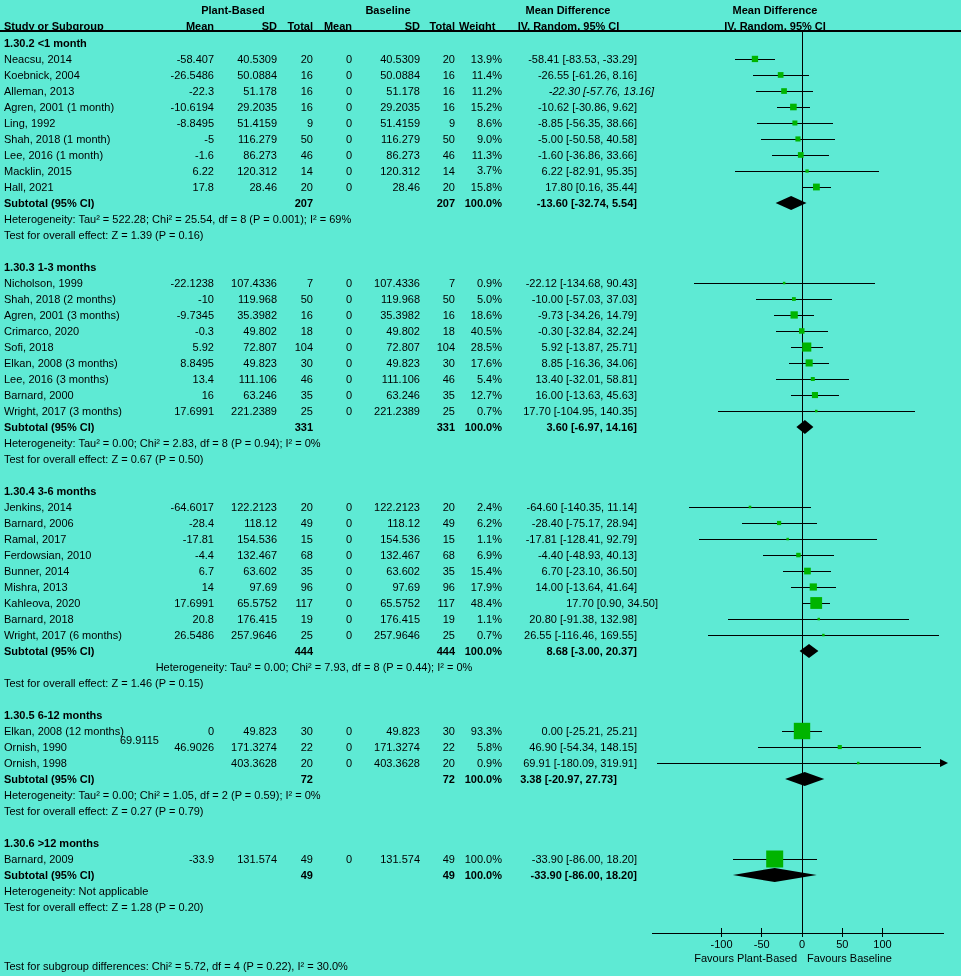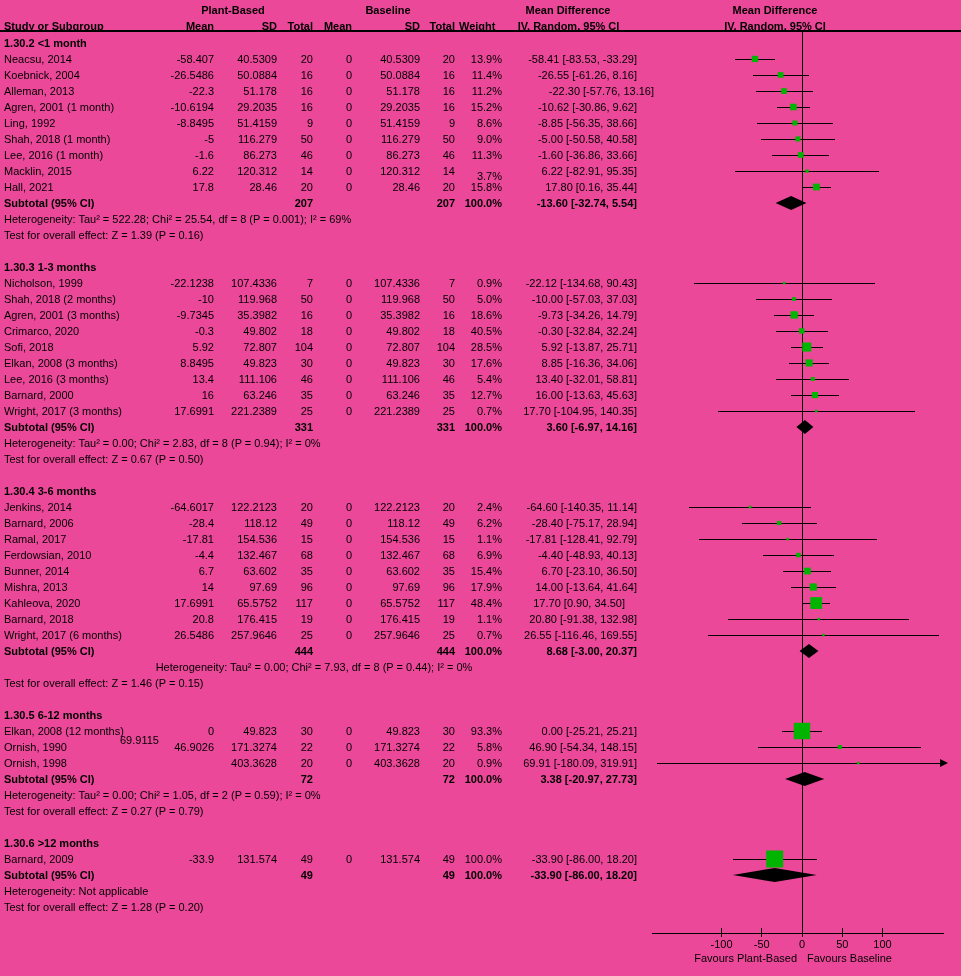--- a/index.html
+++ b/index.html
@@ -1,16 +1,16 @@
 <!DOCTYPE html>
 <html><head>
 <meta charset="utf-8">
 <style>
   body{margin:0;background:#fff}
-  #root{position:relative;width:961px;height:976px;background:#ec4899;color:#000;
+  #root{position:relative;width:961px;height:976px;background:#5eead4;color:#000;
         font-family:"Liberation Sans",sans-serif;font-size:11px;overflow:hidden}
   .cell{position:absolute;height:16px;line-height:16px;white-space:nowrap;overflow:visible}
   .b{font-weight:bold}
   .rule{position:absolute;left:0;top:30px;width:961px;height:2px;background:#000}
   #plot-svg{position:absolute;left:0;top:0;pointer-events:none}
   svg text{font-family:"Liberation Sans",sans-serif;font-size:11px;fill:#000}
   .footnote{position:absolute;left:4px;top:958px;height:16px;line-height:16px;white-space:nowrap}
 </style>
 </head>
 <body>
@@ -51,21 +51,21 @@
       <div class="cell" style="top: 67px; left: 459px; width: 43px; text-align: right;">11.4%</div>
       <div class="cell" style="top: 67px; left: 500px; width: 137px; text-align: right;">-26.55 [-61.26, 8.16]</div>
       <div class="cell" style="top: 83px; left: 4px; width: 230px; text-align: left;">Alleman, 2013</div>
       <div class="cell" style="top: 83px; left: 120px; width: 94px; text-align: right;">-22.3</div>
       <div class="cell" style="top: 83px; left: 218px; width: 59px; text-align: right;">51.178</div>
       <div class="cell" style="top: 83px; left: 279px; width: 34px; text-align: right;">16</div>
       <div class="cell" style="top: 83px; left: 317px; width: 35px; text-align: right;">0</div>
       <div class="cell" style="top: 83px; left: 356px; width: 64px; text-align: right;">51.178</div>
       <div class="cell" style="top: 83px; left: 422px; width: 33px; text-align: right;">16</div>
       <div class="cell" style="top: 83px; left: 459px; width: 43px; text-align: right;">11.2%</div>
-      <div class="cell" style="top: 83px; left: 500px; width: 154px; text-align: right;">-22.30 [-57.76, 13.16]</div>
+      <div class="cell" style="top: 83px; left: 500px; width: 154px; text-align: right; font-style: italic;">-22.30 [-57.76, 13.16]</div>
       <div class="cell" style="top: 99px; left: 4px; width: 230px; text-align: left;">Agren, 2001 (1 month)</div>
       <div class="cell" style="top: 99px; left: 120px; width: 94px; text-align: right;">-10.6194</div>
       <div class="cell" style="top: 99px; left: 218px; width: 59px; text-align: right;">29.2035</div>
       <div class="cell" style="top: 99px; left: 279px; width: 34px; text-align: right;">16</div>
       <div class="cell" style="top: 99px; left: 317px; width: 35px; text-align: right;">0</div>
       <div class="cell" style="top: 99px; left: 356px; width: 64px; text-align: right;">29.2035</div>
       <div class="cell" style="top: 99px; left: 422px; width: 33px; text-align: right;">16</div>
       <div class="cell" style="top: 99px; left: 459px; width: 43px; text-align: right;">15.2%</div>
       <div class="cell" style="top: 99px; left: 500px; width: 137px; text-align: right;">-10.62 [-30.86, 9.62]</div>
       <div class="cell" style="top: 115px; left: 4px; width: 230px; text-align: left;">Ling, 1992</div>
@@ -95,21 +95,21 @@
       <div class="cell" style="top: 147px; left: 422px; width: 33px; text-align: right;">46</div>
       <div class="cell" style="top: 147px; left: 459px; width: 43px; text-align: right;">11.3%</div>
       <div class="cell" style="top: 147px; left: 500px; width: 137px; text-align: right;">-1.60 [-36.86, 33.66]</div>
       <div class="cell" style="top: 163px; left: 4px; width: 230px; text-align: left;">Macklin, 2015</div>
       <div class="cell" style="top: 163px; left: 120px; width: 94px; text-align: right;">6.22</div>
       <div class="cell" style="top: 163px; left: 218px; width: 59px; text-align: right;">120.312</div>
       <div class="cell" style="top: 163px; left: 279px; width: 34px; text-align: right;">14</div>
       <div class="cell" style="top: 163px; left: 317px; width: 35px; text-align: right;">0</div>
       <div class="cell" style="top: 163px; left: 356px; width: 64px; text-align: right;">120.312</div>
       <div class="cell" style="top: 163px; left: 422px; width: 33px; text-align: right;">14</div>
-      <div class="cell" style="top: 168px; left: 459px; width: 43px; text-align: right;">3.7%</div>
+      <div class="cell" style="top: 162px; left: 459px; width: 43px; text-align: right;">3.7%</div>
       <div class="cell" style="top: 163px; left: 500px; width: 137px; text-align: right;">6.22 [-82.91, 95.35]</div>
       <div class="cell" style="top: 179px; left: 4px; width: 230px; text-align: left;">Hall, 2021</div>
       <div class="cell" style="top: 179px; left: 120px; width: 94px; text-align: right;">17.8</div>
       <div class="cell" style="top: 179px; left: 218px; width: 59px; text-align: right;">28.46</div>
       <div class="cell" style="top: 179px; left: 279px; width: 34px; text-align: right;">20</div>
       <div class="cell" style="top: 179px; left: 317px; width: 35px; text-align: right;">0</div>
       <div class="cell" style="top: 179px; left: 356px; width: 64px; text-align: right;">28.46</div>
       <div class="cell" style="top: 179px; left: 422px; width: 33px; text-align: right;">20</div>
       <div class="cell" style="top: 179px; left: 459px; width: 43px; text-align: right;">15.8%</div>
       <div class="cell" style="top: 179px; left: 500px; width: 137px; text-align: right;">17.80 [0.16, 35.44]</div>
@@ -265,21 +265,21 @@
       <div class="cell" style="top: 579px; left: 459px; width: 43px; text-align: right;">17.9%</div>
       <div class="cell" style="top: 579px; left: 500px; width: 137px; text-align: right;">14.00 [-13.64, 41.64]</div>
       <div class="cell" style="top: 595px; left: 4px; width: 230px; text-align: left;">Kahleova, 2020</div>
       <div class="cell" style="top: 595px; left: 120px; width: 94px; text-align: right;">17.6991</div>
       <div class="cell" style="top: 595px; left: 218px; width: 59px; text-align: right;">65.5752</div>
       <div class="cell" style="top: 595px; left: 279px; width: 34px; text-align: right;">117</div>
       <div class="cell" style="top: 595px; left: 317px; width: 35px; text-align: right;">0</div>
       <div class="cell" style="top: 595px; left: 356px; width: 64px; text-align: right;">65.5752</div>
       <div class="cell" style="top: 595px; left: 422px; width: 33px; text-align: right;">117</div>
       <div class="cell" style="top: 595px; left: 459px; width: 43px; text-align: right;">48.4%</div>
-      <div class="cell" style="top: 595px; left: 500px; width: 125px; text-align: right;">17.70 [0.90, 34.50]</div>
+      <div class="cell" style="top: 595px; left: 500px; width: 158px; text-align: right;">17.70 [0.90, 34.50]</div>
       <div class="cell" style="top: 611px; left: 4px; width: 230px; text-align: left;">Barnard, 2018</div>
       <div class="cell" style="top: 611px; left: 120px; width: 94px; text-align: right;">20.8</div>
       <div class="cell" style="top: 611px; left: 218px; width: 59px; text-align: right;">176.415</div>
       <div class="cell" style="top: 611px; left: 279px; width: 34px; text-align: right;">19</div>
       <div class="cell" style="top: 611px; left: 317px; width: 35px; text-align: right;">0</div>
       <div class="cell" style="top: 611px; left: 356px; width: 64px; text-align: right;">176.415</div>
       <div class="cell" style="top: 611px; left: 422px; width: 33px; text-align: right;">19</div>
       <div class="cell" style="top: 611px; left: 459px; width: 43px; text-align: right;">1.1%</div>
       <div class="cell" style="top: 611px; left: 500px; width: 137px; text-align: right;">20.80 [-91.38, 132.98]</div>
       <div class="cell" style="top: 627px; left: 4px; width: 230px; text-align: left;">Wright, 2017 (6 months)</div>
@@ -323,21 +323,21 @@
       <div class="cell" style="top: 755px; left: 279px; width: 34px; text-align: right;">20</div>
       <div class="cell" style="top: 755px; left: 317px; width: 35px; text-align: right;">0</div>
       <div class="cell" style="top: 755px; left: 356px; width: 64px; text-align: right;">403.3628</div>
       <div class="cell" style="top: 755px; left: 422px; width: 33px; text-align: right;">20</div>
       <div class="cell" style="top: 755px; left: 459px; width: 43px; text-align: right;">0.9%</div>
       <div class="cell" style="top: 755px; left: 500px; width: 137px; text-align: right;">69.91 [-180.09, 319.91]</div>
       <div class="cell b" style="top: 771px; left: 4px; width: 230px; text-align: left;">Subtotal (95% CI)</div>
       <div class="cell b" style="top: 771px; left: 279px; width: 34px; text-align: right;">72</div>
       <div class="cell b" style="top: 771px; left: 422px; width: 33px; text-align: right;">72</div>
       <div class="cell b" style="top: 771px; left: 459px; width: 43px; text-align: right;">100.0%</div>
-      <div class="cell b" style="top: 771px; left: 500px; width: 137px; text-align: right;">3.38 [-20.97, 27.73]</div>
+      <div class="cell b" style="top: 771px; left: 500px; width: 137px; text-align: center;">3.38 [-20.97, 27.73]</div>
       <div class="cell" style="top: 787px; left: 4px; width: 620px; text-align: left;">Heterogeneity: Tau² = 0.00; Chi² = 1.05, df = 2 (P = 0.59); I² = 0%</div>
       <div class="cell" style="top: 803px; left: 4px; width: 620px; text-align: left;">Test for overall effect: Z = 0.27 (P = 0.79)</div>
       <div class="cell b" style="top: 835px; left: 4px; width: 400px; text-align: left;">1.30.6 &gt;12 months</div>
       <div class="cell" style="top: 851px; left: 4px; width: 230px; text-align: left;">Barnard, 2009</div>
       <div class="cell" style="top: 851px; left: 120px; width: 94px; text-align: right;">-33.9</div>
       <div class="cell" style="top: 851px; left: 218px; width: 59px; text-align: right;">131.574</div>
       <div class="cell" style="top: 851px; left: 279px; width: 34px; text-align: right;">49</div>
       <div class="cell" style="top: 851px; left: 317px; width: 35px; text-align: right;">0</div>
       <div class="cell" style="top: 851px; left: 356px; width: 64px; text-align: right;">131.574</div>
       <div class="cell" style="top: 851px; left: 422px; width: 33px; text-align: right;">49</div>
@@ -429,13 +429,14 @@
       <line x1="758.3" y1="747" x2="921.3" y2="747" stroke="#000000" stroke-width="1" shape-rendering="crispEdges"></line>
       <rect x="837.7" y="745.0" width="4.1" height="4.1" fill="#00b400"></rect>
       <line x1="657.0" y1="763" x2="940.0" y2="763" stroke="#000000" stroke-width="1" shape-rendering="crispEdges"></line>
       <polygon points="940,759 948,763 940,767" fill="#000000"></polygon>
       <rect x="857.0" y="761.8" width="2.5" height="2.5" fill="#00b400"></rect>
       <polygon points="785.1,779 804.7,772 824.3,779 804.7,786" fill="#000000"></polygon>
       <line x1="732.8" y1="859" x2="816.7" y2="859" stroke="#000000" stroke-width="1" shape-rendering="crispEdges"></line>
       <rect x="766.2" y="850.5" width="17.0" height="17.0" fill="#00b400"></rect>
       <polygon points="732.8,875 774.7,868 816.7,875 774.7,882" fill="#000000"></polygon>
     </svg>
+  <div class="footnote">Test for subgroup differences: Chi² = 5.72, df = 4 (P = 0.22), I² = 30.0%</div>
 </div>
 
 </body></html>

